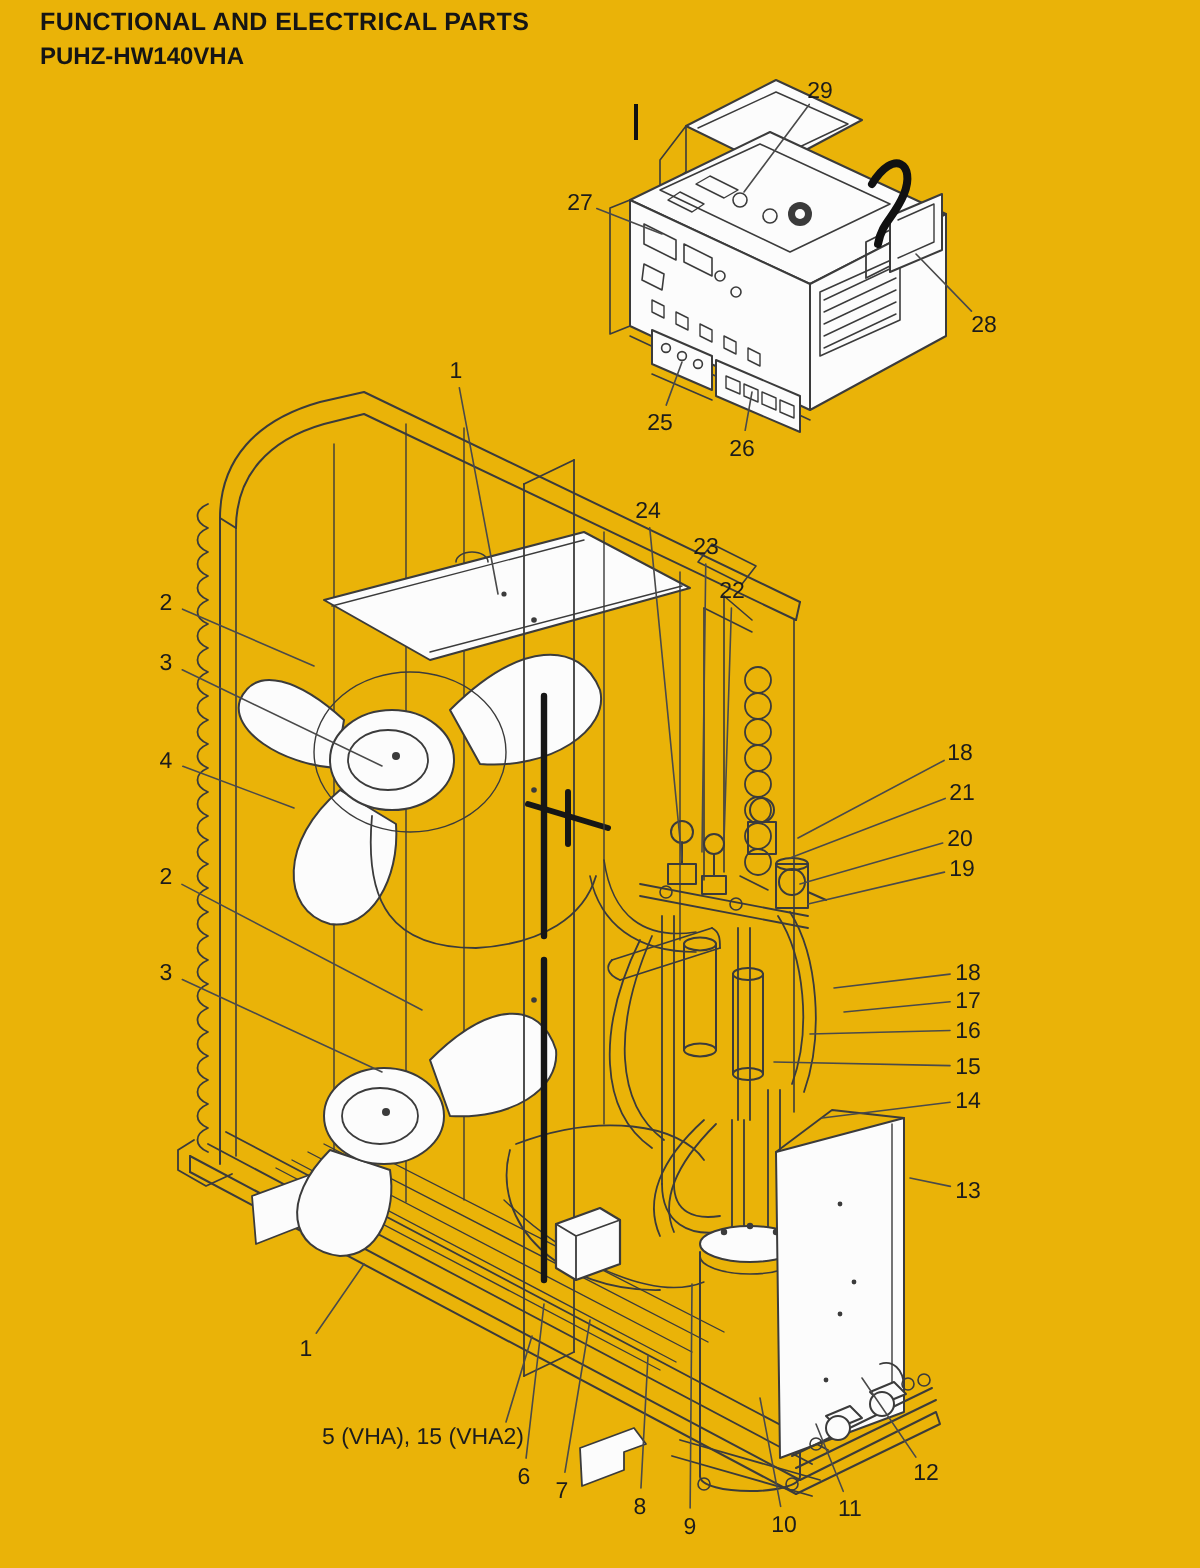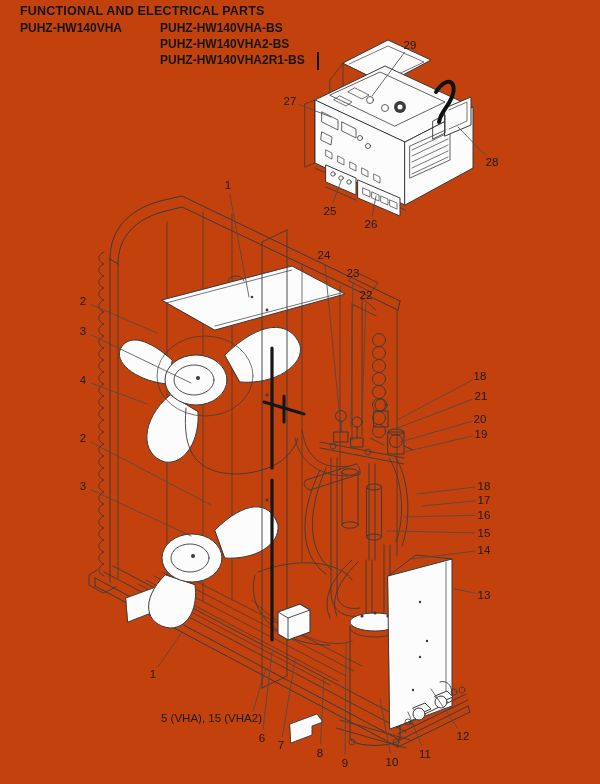--- a/index.html
+++ b/index.html
@@ -1,17 +1,17 @@
 <!DOCTYPE html>
 <html><head>
 <meta charset="utf-8">
 <style>
   html,body{margin:0;padding:0;background:#e8e8e8;}
   .page{
-    position:relative;width:600px;height:784px;background:#c2410c;
+    position:relative;width:600px;height:784px;background:#eab308;
     font-family:"Liberation Sans",sans-serif;overflow:hidden;
   }
   .header{position:absolute;left:20px;top:4px;color:#151515;}
   .title{font-size:12.5px;font-weight:bold;letter-spacing:.2px;}
   .models{display:flex;margin-top:2px;}
   .models .col{display:flex;flex-direction:column;}
   .models .col1{width:140px;}
   .model-line{font-size:12px;font-weight:bold;line-height:16px;white-space:nowrap;}
   .cursor-bar{position:absolute;left:317px;top:52px;width:2px;height:18px;background:#111;}
   #diagram-svg{position:absolute;left:0;top:0;}
@@ -22,25 +22,20 @@
 </head>
 <body>
 
 <div class="page">
 
   <div class="header">
     <div class="title">FUNCTIONAL AND ELECTRICAL PARTS</div>
     <div class="models">
       <div class="col col1" id="models-left">
           <div class="model-line">PUHZ-HW140VHA</div>
-        </div>
-      <div class="col" id="models-right">
-          <div class="model-line">PUHZ-HW140VHA-BS</div>
-          <div class="model-line">PUHZ-HW140VHA2-BS</div>
-          <div class="model-line">PUHZ-HW140VHA2R1-BS</div>
         </div>
     </div>
   </div>
   <div class="cursor-bar"></div>
 
   <svg id="diagram-svg" width="600" height="784" viewBox="0 0 600 784" stroke="#3b3b3b" stroke-width="1" fill="none" stroke-linecap="round" stroke-linejoin="round">
 
     <g>
       <path d="M343,63 L388,40 L431,60 L386,84 Z" fill="#fcfcfc"></path>
       <path d="M349,64 L388,46 L424,62 L386,80" stroke-width="0.7"></path>

